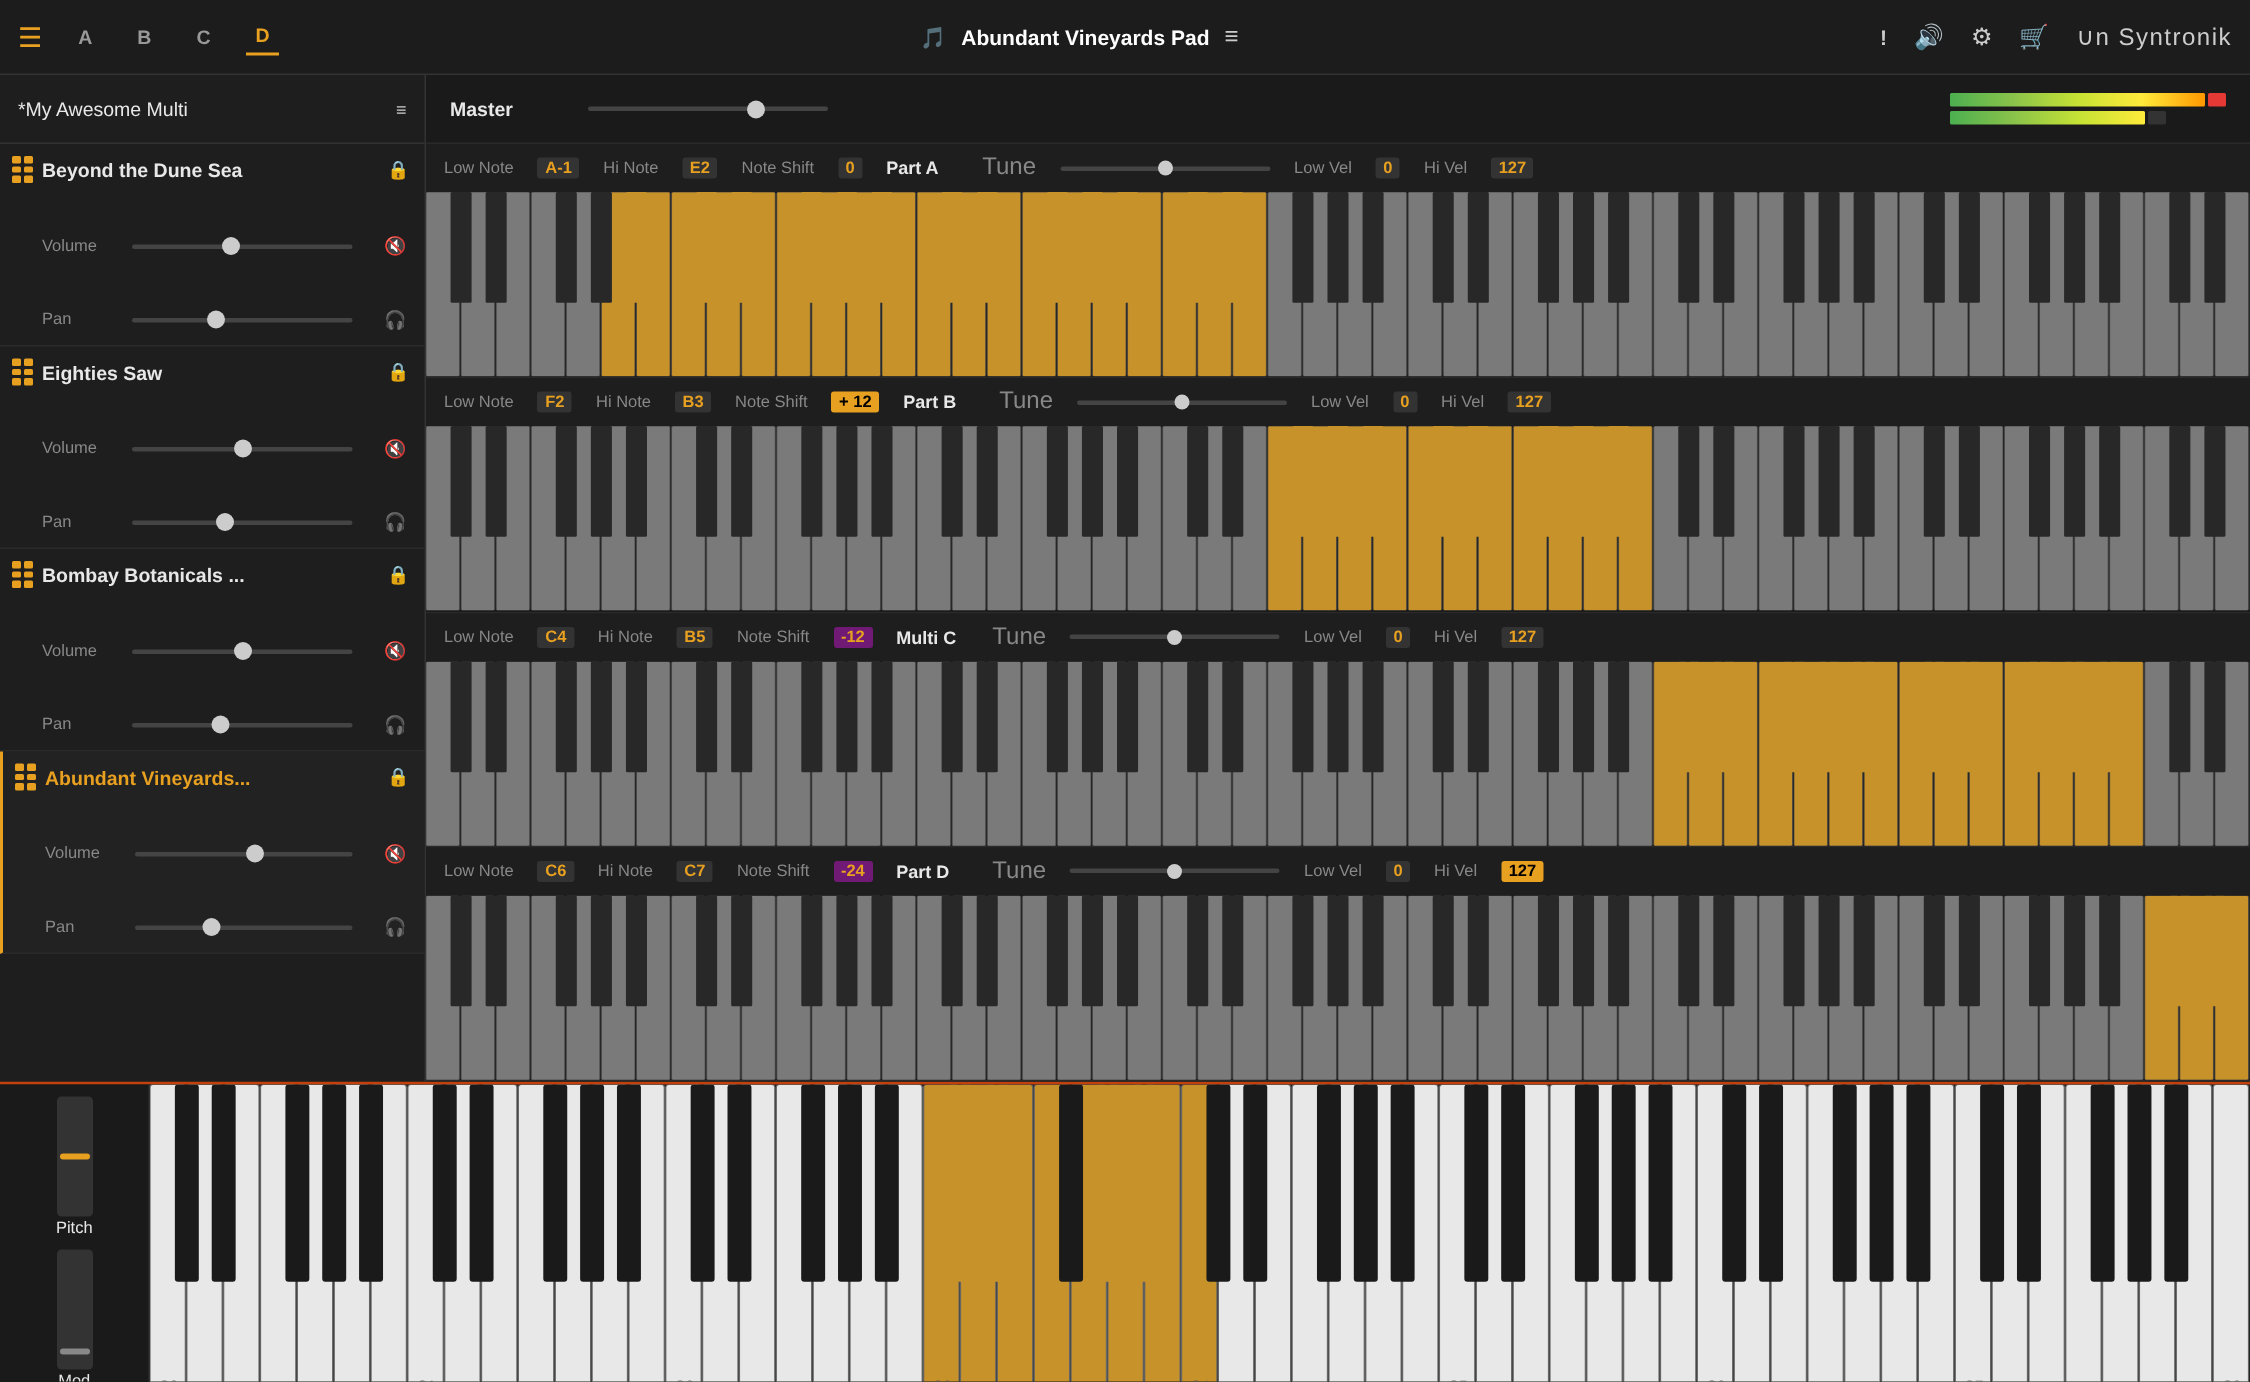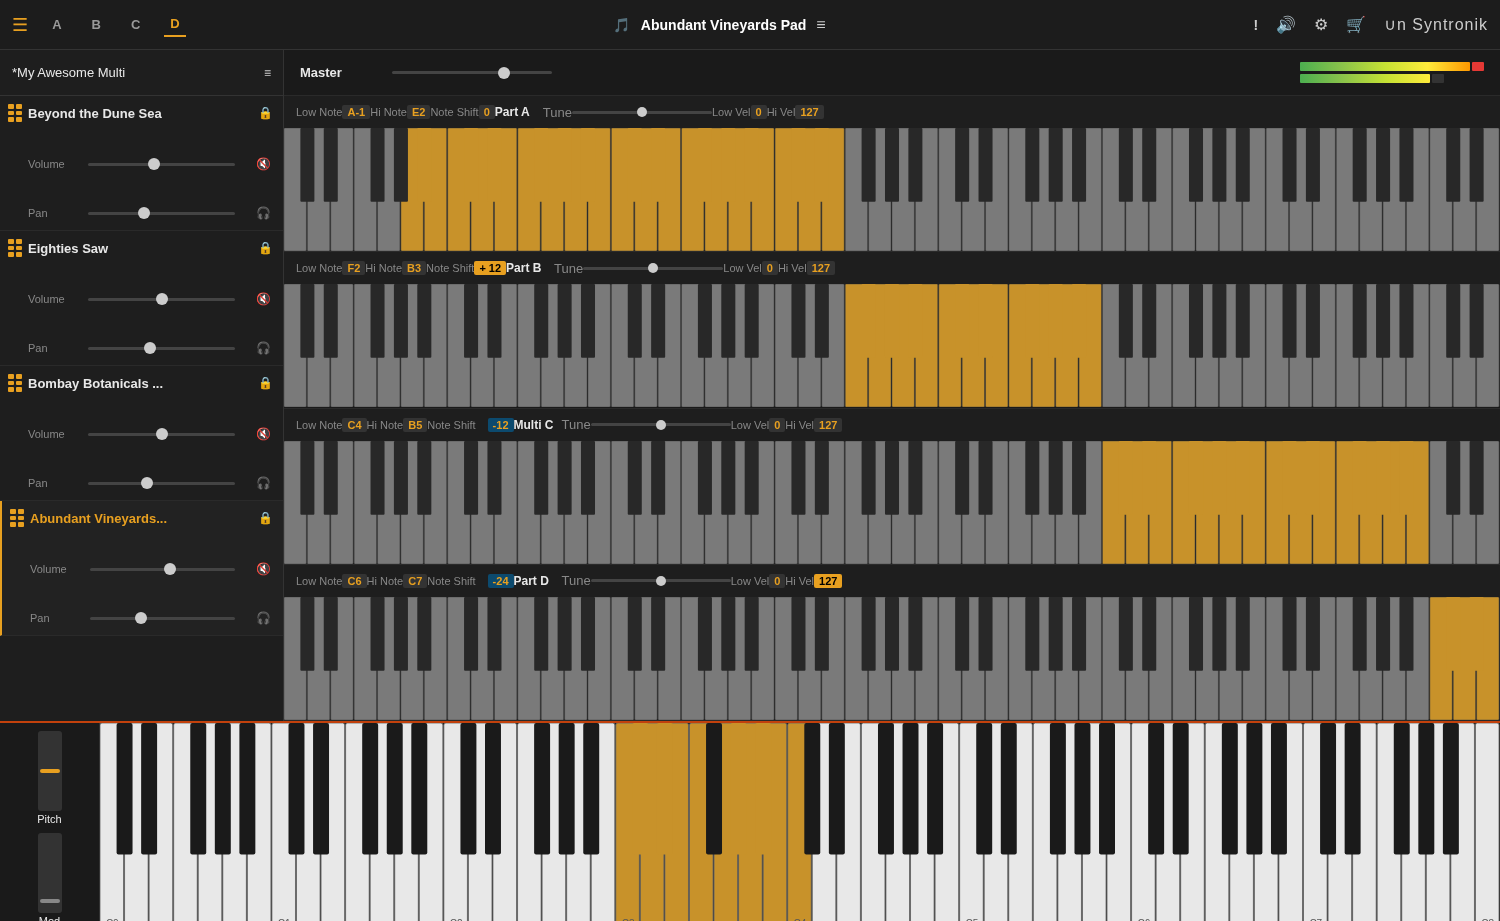--- a/index.html
+++ b/index.html
@@ -215,48 +215,48 @@
       border-bottom: 1px solid #2a2a2a;
       display: flex;
       flex-direction: column;
     }
 
     .part-header {
       height: 32px;
       display: flex;
       align-items: center;
       padding: 0 12px;
-      gap: 0;
+      gap: 16px;
       background: #1e1e1e;
     }
     .note-label { color: #888; font-size: 11px; }
     .note-val {
       background: #333;
       color: #e8a020;
       padding: 1px 5px;
       border-radius: 2px;
       font-size: 11px;
       font-weight: bold;
     }
     .note-shift-val {
       padding: 1px 5px;
       border-radius: 2px;
       font-size: 11px;
       font-weight: bold;
     }
     .note-shift-zero { background: #333; color: #e8a020; }
     .note-shift-pos { background: #e8a020; color: #000; }
-    .note-shift-neg { background: #0c4a6e; color: #e8a020; margin-left: 12px; }
+    .note-shift-neg { background: #701a75; color: #e8a020; }
     .part-name {
       font-weight: bold;
       color: #e8e8e8;
       font-size: 12px;
       min-width: 48px;
     }
-    .tune-label { color: #888; font-size: 13px; }
+    .tune-label { color: #888; font-size: 16px; }
     .tune-slider {
       width: 140px;
       height: 3px;
       background: #444;
       border-radius: 2px;
       position: relative;
     }
     .tune-thumb {
       width: 10px;
       height: 10px;

